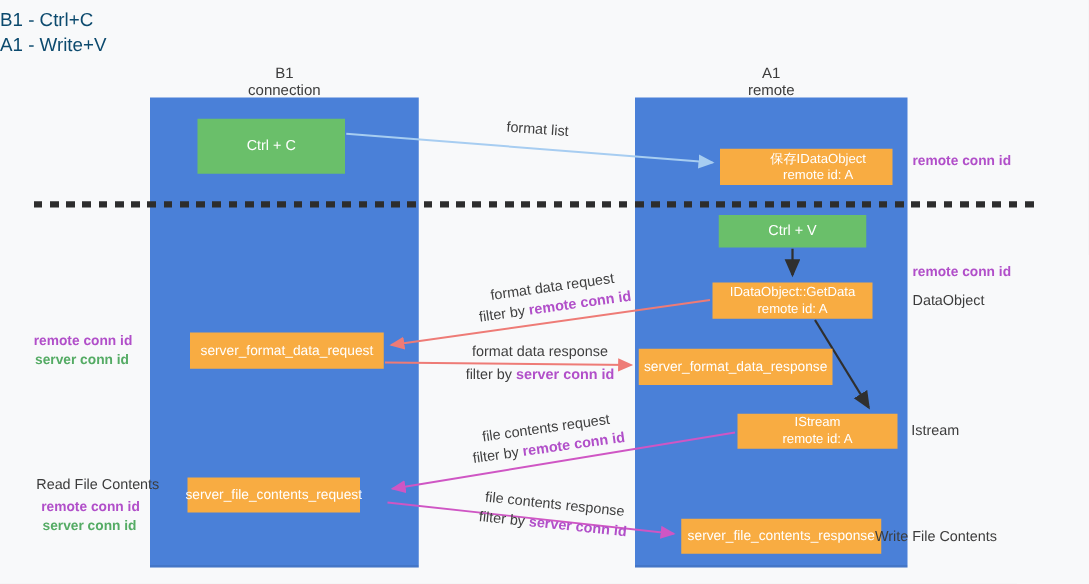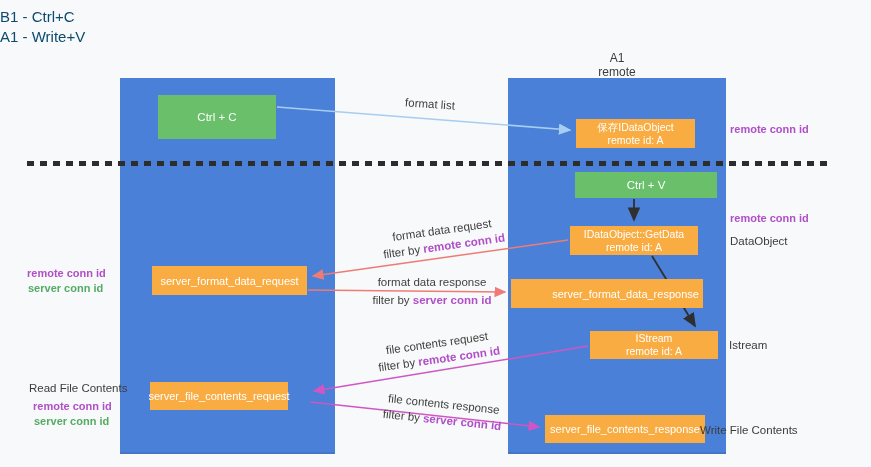--- a/index.html
+++ b/index.html
@@ -38,20 +38,24 @@
 </head>
 <body>
 
 <div class="canvas">
 
   <div class="title">
     <div>B1 - Ctrl+C</div>
     <div>A1 - Write+V</div>
   </div>
 
+  <div class="lane-header" style="left:120px;width:215px;">
+    <div>B1</div>
+    <div>connection</div>
+  </div>
   <div class="lane-header" style="left:508px;width:218px;">
     <div>A1</div>
     <div>remote</div>
   </div>
 
   <div class="lane" style="left:120px;width:215px;"></div>
   <div class="lane" style="left:508px;width:218px;"></div>
 
   <div class="dash-line"></div>
 
@@ -76,39 +80,39 @@
     <line x1="568" y1="240" x2="313" y2="276" stroke="#ee7b76" stroke-width="1.5" marker-end="url(#m-red)"></line>
     <line x1="308" y1="290" x2="505" y2="292" stroke="#ee7b76" stroke-width="1.5" marker-end="url(#m-red)"></line>
     <line x1="588" y1="346" x2="314" y2="391" stroke="#cf56c4" stroke-width="1.5" marker-end="url(#m-mag)"></line>
     <line x1="310" y1="402" x2="539" y2="427" stroke="#cf56c4" stroke-width="1.5" marker-end="url(#m-mag)"></line>
   </svg>
 
   <div class="node node-green" style="left:158px;top:95px;width:118px;height:44px;">
     <span>Ctrl + C</span>
   </div>
 
-  <div class="node node-orange two-line" style="left:576px;top:119px;width:119px;height:29px;">
+  <div class="node node-orange two-line" style="left:576px;top:119px;width:119px;height:29px;padding-left:19px;">
     <div>保存IDataObject</div>
     <div>remote id: A</div>
   </div>
 
-  <div class="node node-green" style="left:575px;top:172px;width:142px;height:26px;">
+  <div class="node node-green" style="left:575px;top:172px;width:118px;height:26px;">
     <span>Ctrl + V</span>
   </div>
 
   <div class="node node-orange two-line" style="left:570px;top:226px;width:128px;height:29px;">
     <div>IDataObject::GetData</div>
     <div>remote id: A</div>
   </div>
 
   <div class="node node-orange" style="left:152px;top:266px;width:155px;height:29px;">
     <span>server_format_data_request</span>
   </div>
 
-  <div class="node node-orange" style="left:511px;top:279px;width:155px;height:29px;padding-left:37px;">
+  <div class="node node-orange" style="left:511px;top:279px;width:155px;height:29px;">
     <span>server_format_data_response</span>
   </div>
 
   <div class="node node-orange two-line" style="left:590px;top:331px;width:128px;height:28px;">
     <div>IStream</div>
     <div>remote id: A</div>
   </div>
 
   <div class="node node-orange" style="left:150px;top:382px;width:138px;height:28px;">
     <span>server_file_contents_request</span>

